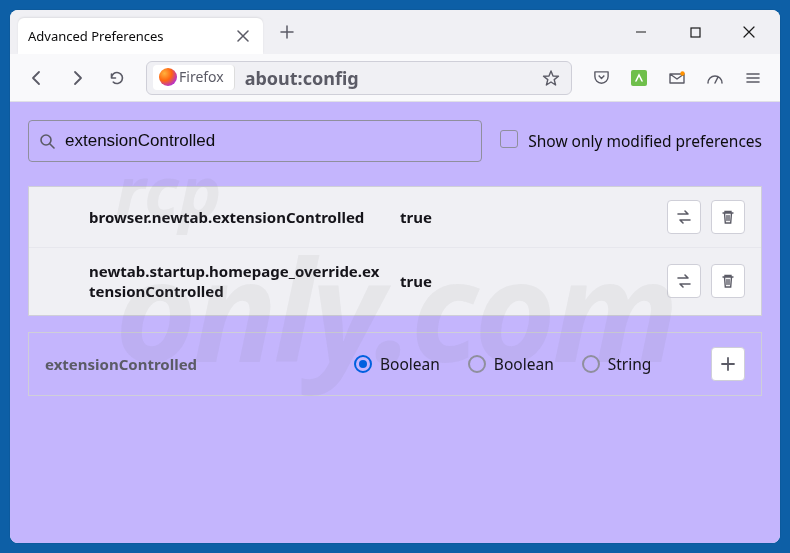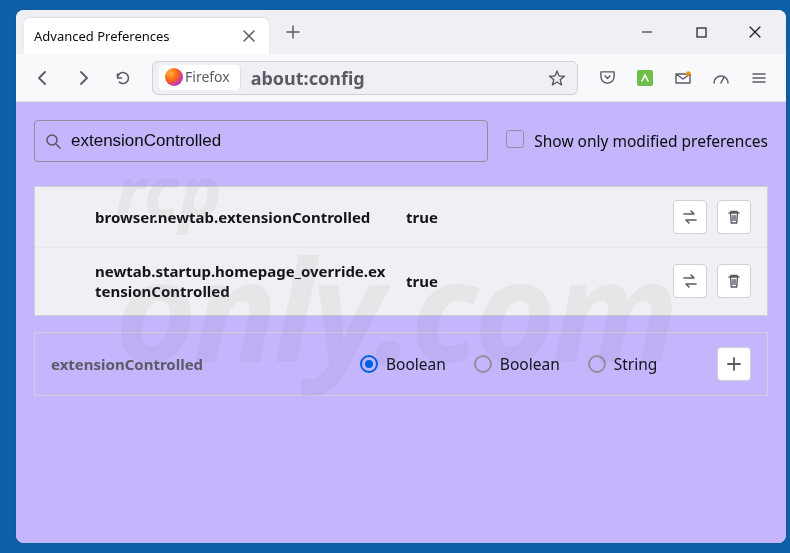--- a/index.html
+++ b/index.html
@@ -7,21 +7,21 @@
       font-family: "Segoe UI", -apple-system, system-ui, sans-serif;
       background: #0d5fa6;
       width: 790px;
       height: 553px;
       overflow: hidden;
       position: relative;
     }
     .window {
       position: absolute;
       top: 10px;
-      left: 16px;
+      left: 10px;
       width: 770px;
       height: 533px;
       background: #fff;
       border-radius: 8px;
       overflow: hidden;
       box-shadow: 0 0 0 1px rgba(0,0,0,0.05);
       display: flex;
       flex-direction: column;
     }
     .titlebar {

